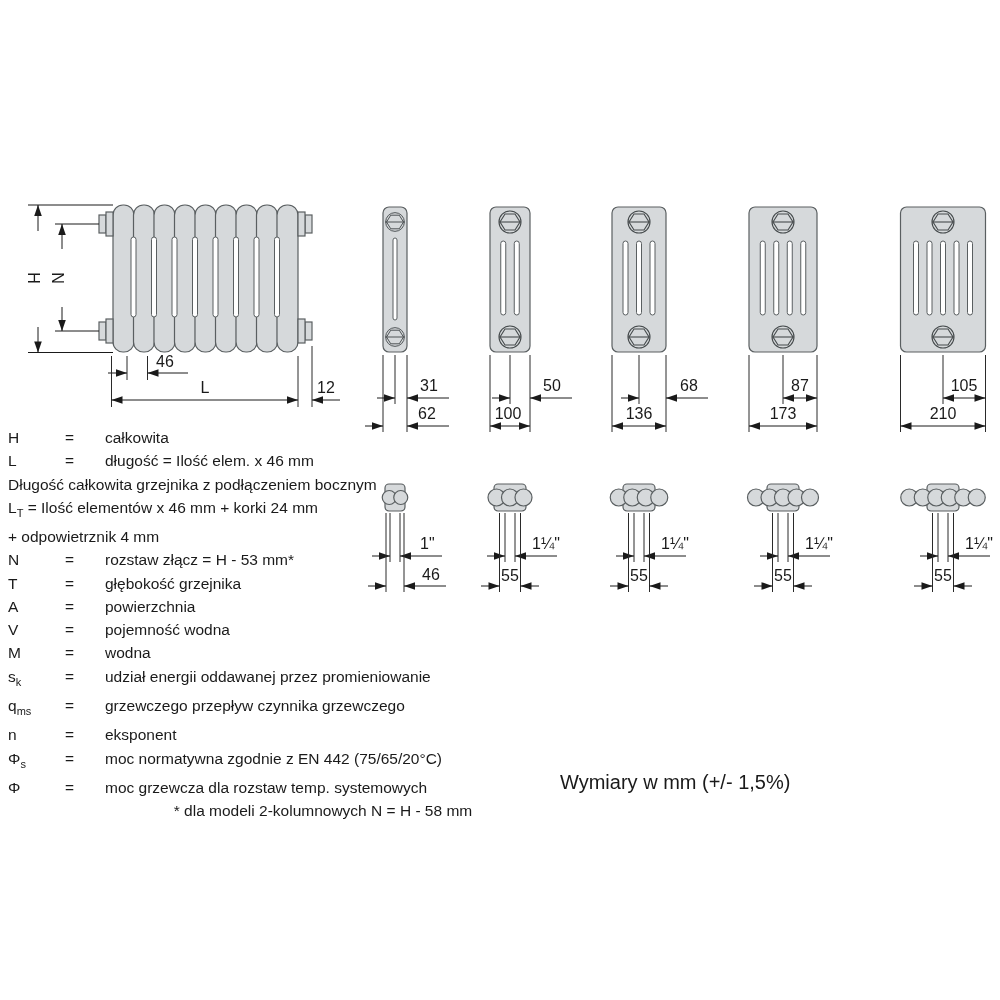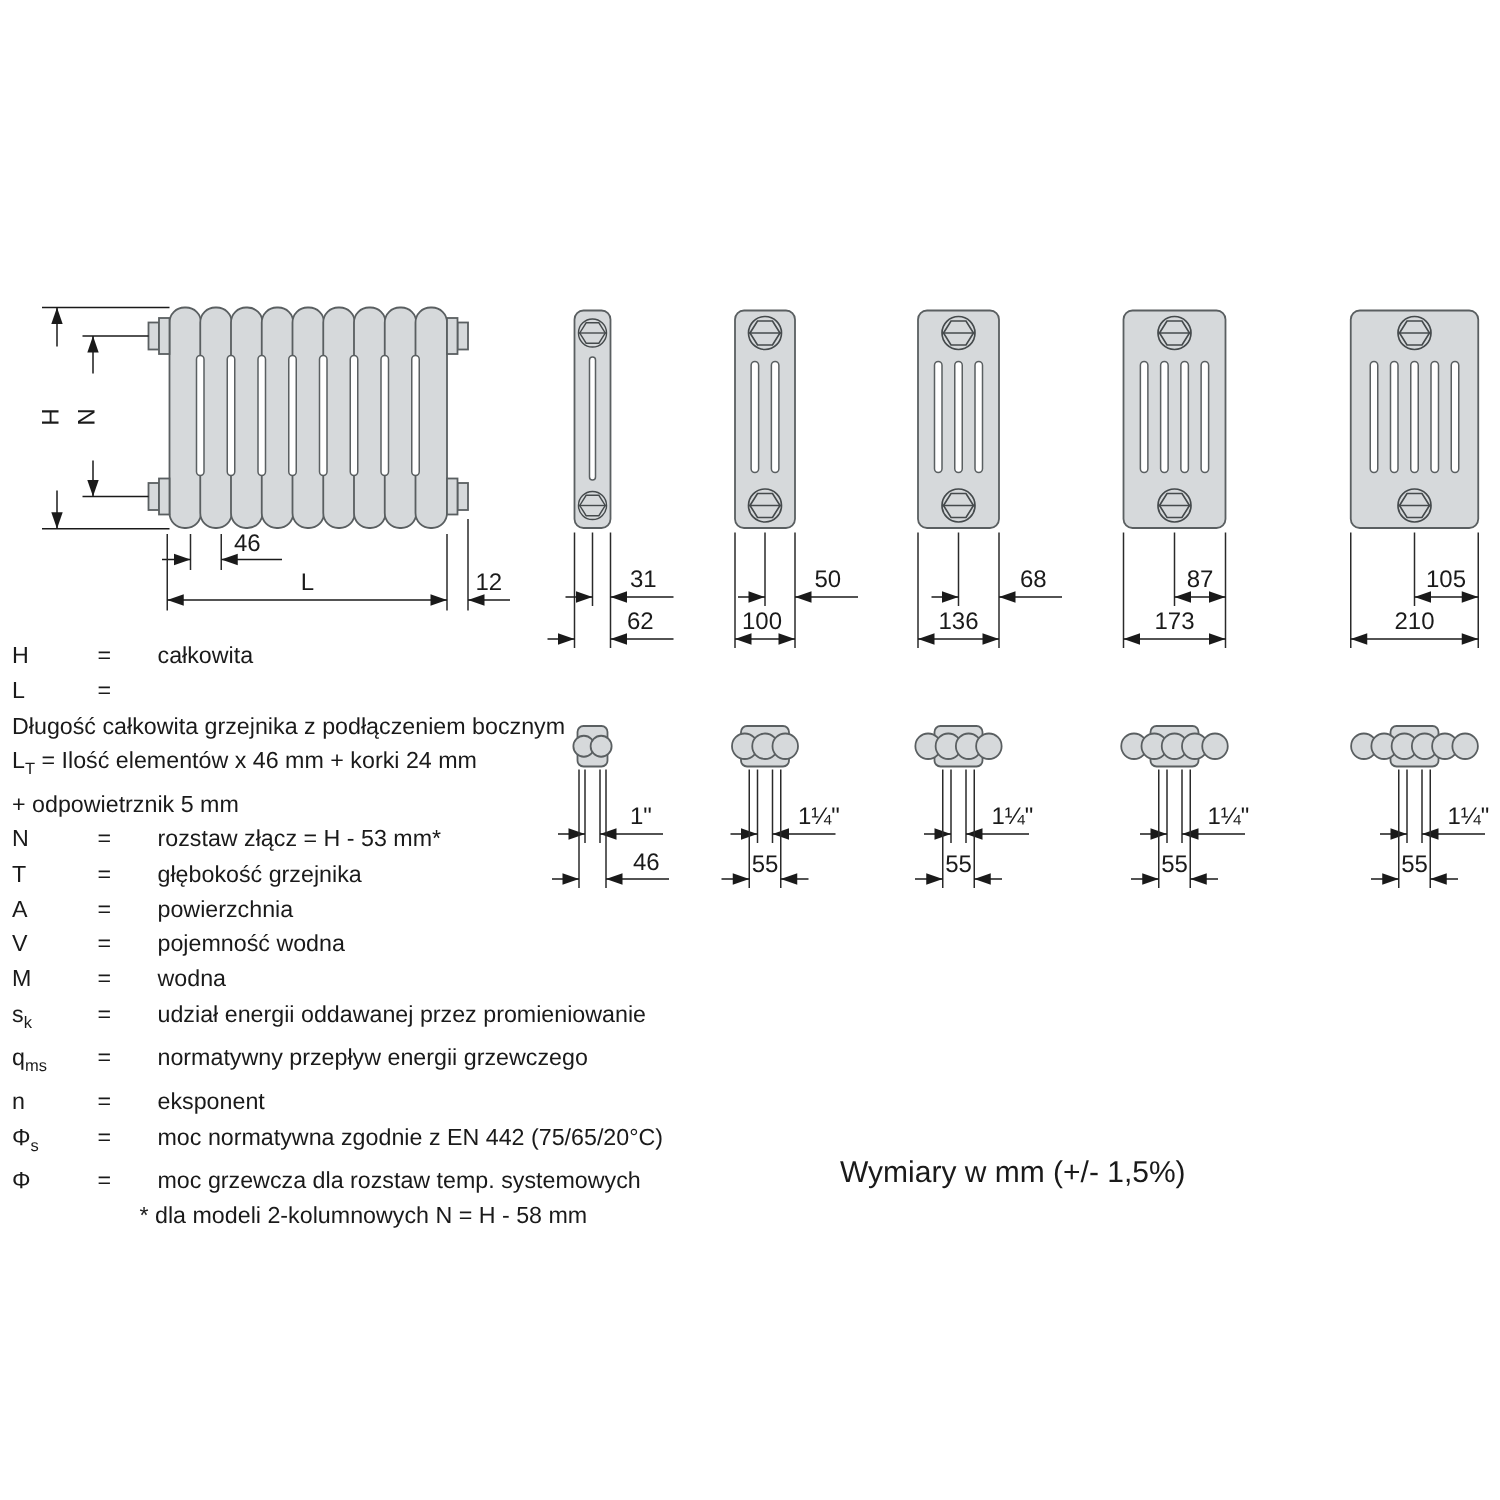--- a/index.html
+++ b/index.html
@@ -13,21 +13,21 @@
   .ext{stroke:#2a2a2a;stroke-width:1;fill:none;}
   .arr{fill:#1a1a1a;stroke:none;}
   .fit{fill:none;stroke:#454a4c;stroke-width:1.1;}
   #legend{position:absolute;left:8px;top:426px;width:545px;font-size:15.5px;line-height:23.25px;}
   .lrow{display:flex;align-items:baseline;white-space:nowrap;}
   .lsym{display:inline-block;width:57px;flex:none;}
   .leq{display:inline-block;width:40px;flex:none;}
   .ltxt{flex:none;}
   sub{font-size:11px;}
   .plain{display:block;}
-  .foot{margin-left:85px;}
+  .foot{margin-left:85px;text-align:center;}
   #note{position:absolute;left:560px;top:771px;font-size:20px;white-space:nowrap;}
 </style>
 </head>
 <body>
 
 <div id="page">
 
 <svg width="1000" height="1000" viewBox="0 0 1000 1000">
   <defs>
     <path id="ar" class="arr" d="M0,0 L-11,-3.8 L-11,3.8 Z"></path>
@@ -362,29 +362,30 @@
 
 <div id="legend">
   <div class="lrow">
     <span class="lsym"><span>H</span></span>
         <span class="leq">=</span>
         <span class="ltxt">całkowita</span>
   </div>
   <div class="lrow">
     <span class="lsym"><span>L</span></span>
         <span class="leq">=</span>
+        <span class="ltxt">długość = Ilość elem. x 46 mm</span>
   </div>
   <div class="lrow plain">
     <span>Długość całkowita grzejnika z podłączeniem bocznym</span>
   </div>
   <div class="lrow plain">
     <span><span>L</span><sub>T</sub>&nbsp;</span><span>= Ilość elementów x 46 mm + korki 24 mm</span>
   </div>
   <div class="lrow plain">
-    <span>+ odpowietrznik 5 mm</span>
+    <span>+ odpowietrznik 4 mm</span>
   </div>
   <div class="lrow">
     <span class="lsym"><span>N</span></span>
         <span class="leq">=</span>
         <span class="ltxt">rozstaw złącz = H - 53 mm*</span>
   </div>
   <div class="lrow">
     <span class="lsym"><span>T</span></span>
         <span class="leq">=</span>
         <span class="ltxt">głębokość grzejnika</span>
@@ -405,21 +406,21 @@
         <span class="ltxt">wodna</span>
   </div>
   <div class="lrow">
     <span class="lsym"><span>s</span><sub>k</sub></span>
         <span class="leq">=</span>
         <span class="ltxt">udział energii oddawanej przez promieniowanie</span>
   </div>
   <div class="lrow">
     <span class="lsym"><span>q</span><sub>ms</sub></span>
         <span class="leq">=</span>
-        <span class="ltxt">normatywny przepływ energii grzewczego</span>
+        <span class="ltxt">grzewczego przepływ czynnika grzewczego</span>
   </div>
   <div class="lrow">
     <span class="lsym"><span>n</span></span>
         <span class="leq">=</span>
         <span class="ltxt">eksponent</span>
   </div>
   <div class="lrow">
     <span class="lsym"><span>Φ</span><sub>s</sub></span>
         <span class="leq">=</span>
         <span class="ltxt">moc normatywna zgodnie z EN 442 (75/65/20°C)</span>

